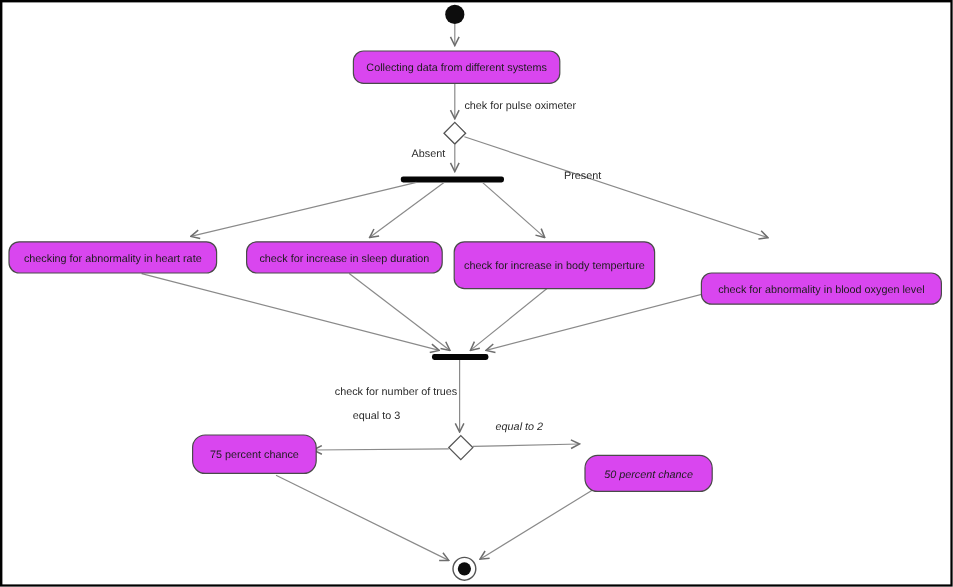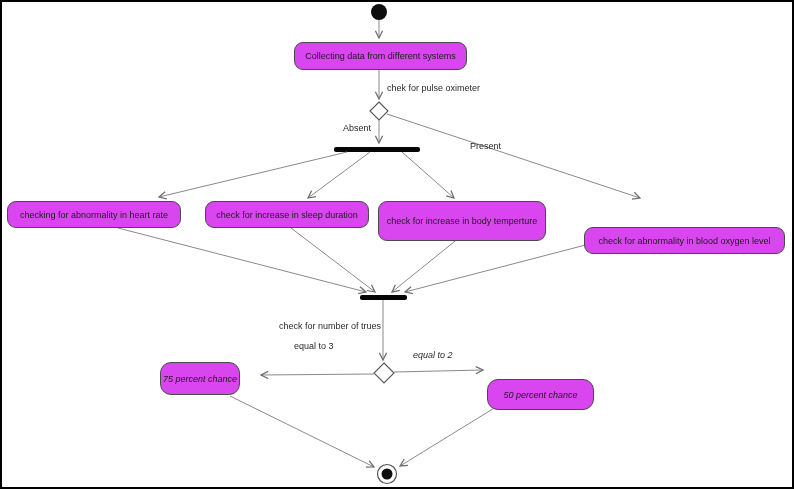--- a/index.html
+++ b/index.html
@@ -95,21 +95,21 @@
   </div>
 
   <div class="action" style="left:376px;top:199px;width:168px;height:40px;">
     <span>check for increase in body temperture</span>
   </div>
 
   <div class="action" style="left:582px;top:199px;width:201px;height:27px;margin-top:26px;">
     <span>check for abnormality in blood oxygen level</span>
   </div>
 
-  <div class="action" style="left:158px;top:360px;width:80px;height:33px;border-radius:11px;font-style:italic;">
+  <div class="action" style="left:158px;top:360px;width:104px;height:33px;border-radius:11px;">
     <span>75 percent chance</span>
   </div>
 
   <div class="action" style="left:485px;top:377px;width:107px;height:31px;border-radius:11px;font-style:italic;">
     <span>50 percent chance</span>
   </div>
 
   <div class="edge-label" style="left:385px;top:81px;">chek for pulse oximeter</div>
 
   <div class="edge-label" style="left:341px;top:121px;">Absent</div>

